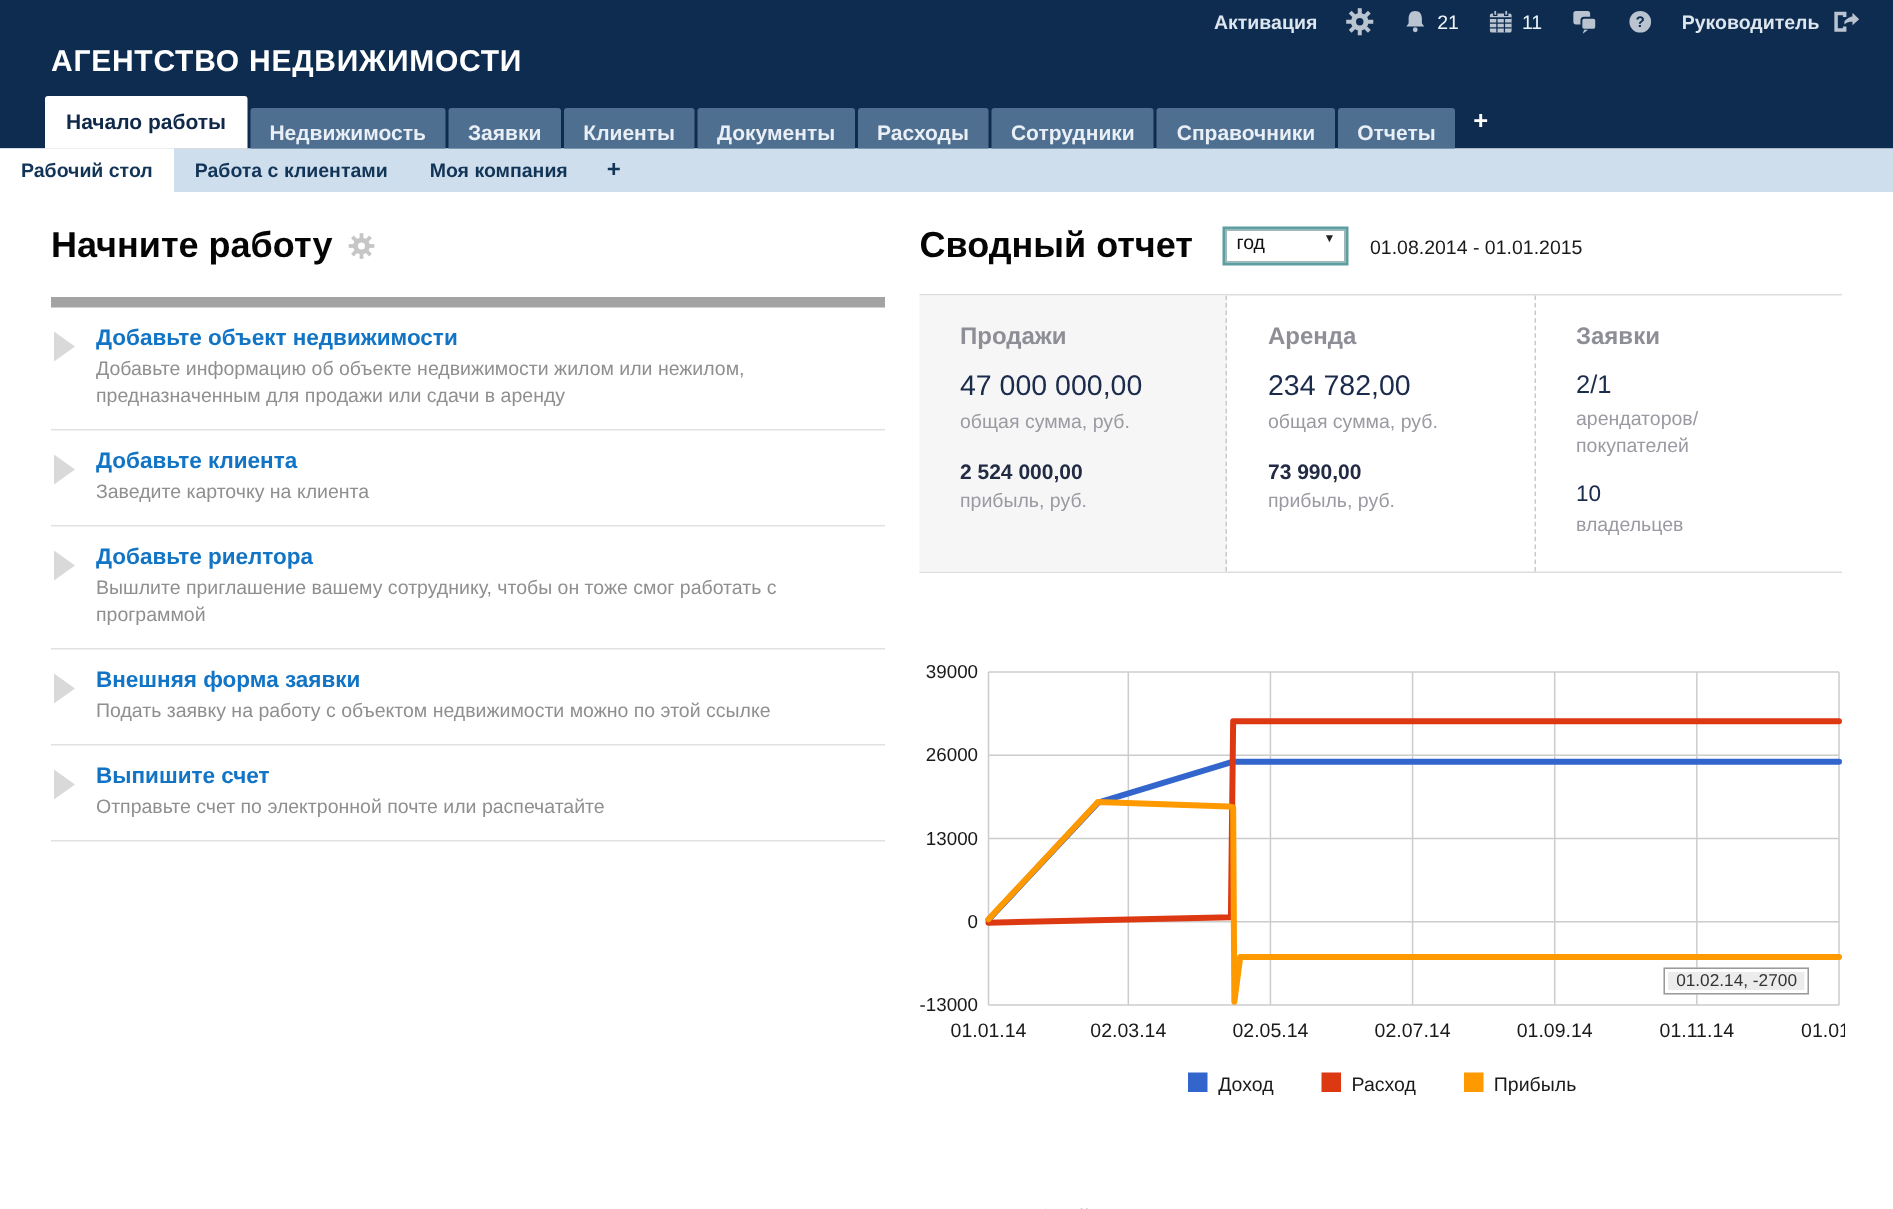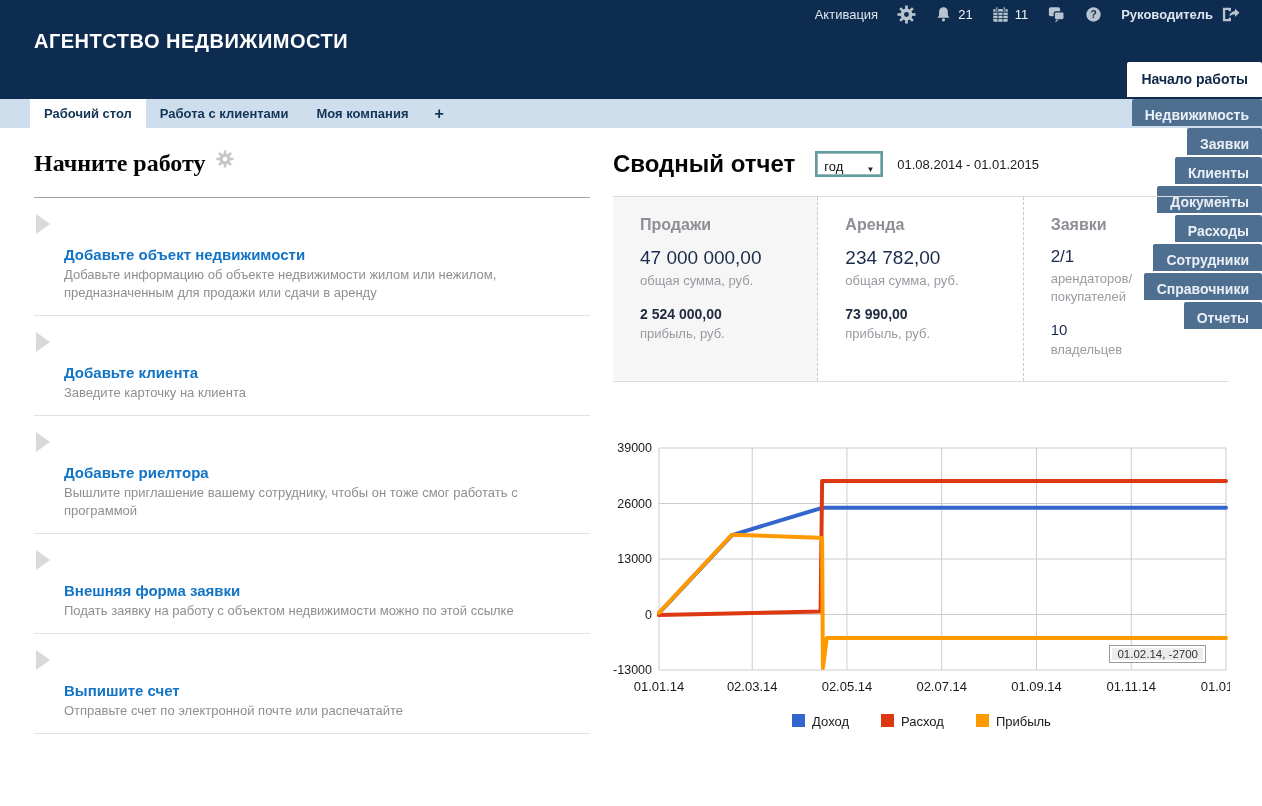--- a/index.html
+++ b/index.html
@@ -12,73 +12,73 @@
   .app-header { background:#0e2c50; height:62px; position:relative; }
   .app-title {
     position:absolute; left:34px; bottom:9px;
     color:#ffffff; font-size:20px; font-weight:bold; letter-spacing:.5px;
   }
   .header-right {
     position:absolute; top:5px; right:22px;
     display:flex; align-items:center; gap:19px;
     color:#dde5ee; font-size:13px;
   }
-  .hdr-link { font-weight:normal; color:#dde5ee; cursor:pointer; }
+  .hdr-link { font-weight:bold; color:#dde5ee; cursor:pointer; }
   .icon-group { display:flex; align-items:center; gap:6px; cursor:pointer; }
   .icon-group svg { display:block; }
   .hdr-count { color:#eef3f8; font-size:13px; }
   .user-group { display:flex; align-items:center; gap:8px; }
   .user-label { font-weight:bold; }
   
   .tabs-row {
     background:#0e2c50; height:37px;
-    display:flex; align-items:flex-end; padding-left:30px; gap:2px;flex-direction:column;
+    display:flex; align-items:flex-end; padding-left:30px; gap:2px;
   }
   .tab {
     background:#4f6f90; color:#e9eff6; font-size:14px; font-weight:bold;
     padding:8px 13px 3px; border-radius:2px 2px 0 0; cursor:pointer; white-space:nowrap;
   }
   .tab.active { background:#ffffff; color:#10294a; padding:9px 14px 10px; }
   .tab-add { color:#ffffff; font-size:17px; font-weight:bold; padding:6px 10px 8px; cursor:pointer; }
   
   .subtabs-row {
     background:#cfdeed; height:29px;
-    display:flex; align-items:stretch; padding-left:30px;
+    display:flex; align-items:stretch; 
   }
   .subtab {
     color:#123457; font-size:13px; font-weight:bold;
     padding:7px 14px; cursor:pointer; display:flex; align-items:center; white-space:nowrap;
   }
   .subtab.active { background:#ffffff; }
   .subtab-add { color:#123457; font-size:16px; font-weight:bold; padding:5px 12px; cursor:pointer; display:flex; align-items:center; }
   
   .content { display:flex; padding:20px 34px 0; }
   .left-col { width:556px; margin-right:23px; flex:none; }
   .right-col { flex:1; min-width:0; }
   
-  .panel-heading-row { display:flex; padding:2px 0 20px; border-bottom:1px solid #a3a3a3;font-family:Liberation Serif, serif; }
+  .panel-heading-row { display:flex; align-items:center; padding:2px 0 20px; border-bottom:7px solid #a3a3a3; }
   .panel-title { font-size:24px; font-weight:bold; color:#050505; }
   .heading-gear { margin-left:10px; cursor:pointer; }
   .step {
     display:flex; padding:12px 0 13px; border-bottom:1px solid #e2e2e2; cursor:pointer;
   }
   .step-arrow {
     width:0; height:0; flex:none;
     border-top:10px solid transparent; border-bottom:10px solid transparent;
     border-left:14px solid #d9d9d9; margin:4px 14px 0 2px;
   }
-  .step-text { max-width:520px;margin-top:36px; }
+  .step-text { max-width:520px; }
   .step-title { font-size:15px; font-weight:bold; color:#1274c5; cursor:pointer; }
   .step-desc { font-size:13px; color:#8f8f8f; margin-top:3px; line-height:1.38; }
   
   .report-heading-row { display:flex; align-items:center; padding:2px 0 18px; }
   .period-select {
-    margin-left:22px; width:64px; height:22px; background:#ffffff;
+    margin-left:22px; width:80px; height:22px; background:#ffffff;
     border:1px solid #9fb6b6; outline:2px solid #5f9ea0;
-    display:flex; align-items:flex-end; justify-content:space-between;
+    display:flex; align-items:flex-start; justify-content:space-between;
     font-size:13px; color:#111; padding:0 6px; cursor:pointer;
   }
   .select-caret { font-size:8px; color:#222; }
   .date-range { margin-left:16px; font-size:13px; color:#1a1a1a; }
   .stats-row { display:flex; border-top:1px solid #dddddd; border-bottom:1px solid #dddddd; }
   .stat-col { flex:1; padding:19px 14px 22px 27px; }
   .stat-col.shaded { background:#f6f6f6; }
   .stat-col.divided { border-right:1px dashed #c9c9c9; }
   .stat-header { font-size:16px; font-weight:bold; color:#8e8e96; margin-bottom:13px; }
   .stat-value1 { font-size:19px; color:#1b2b4b; }

